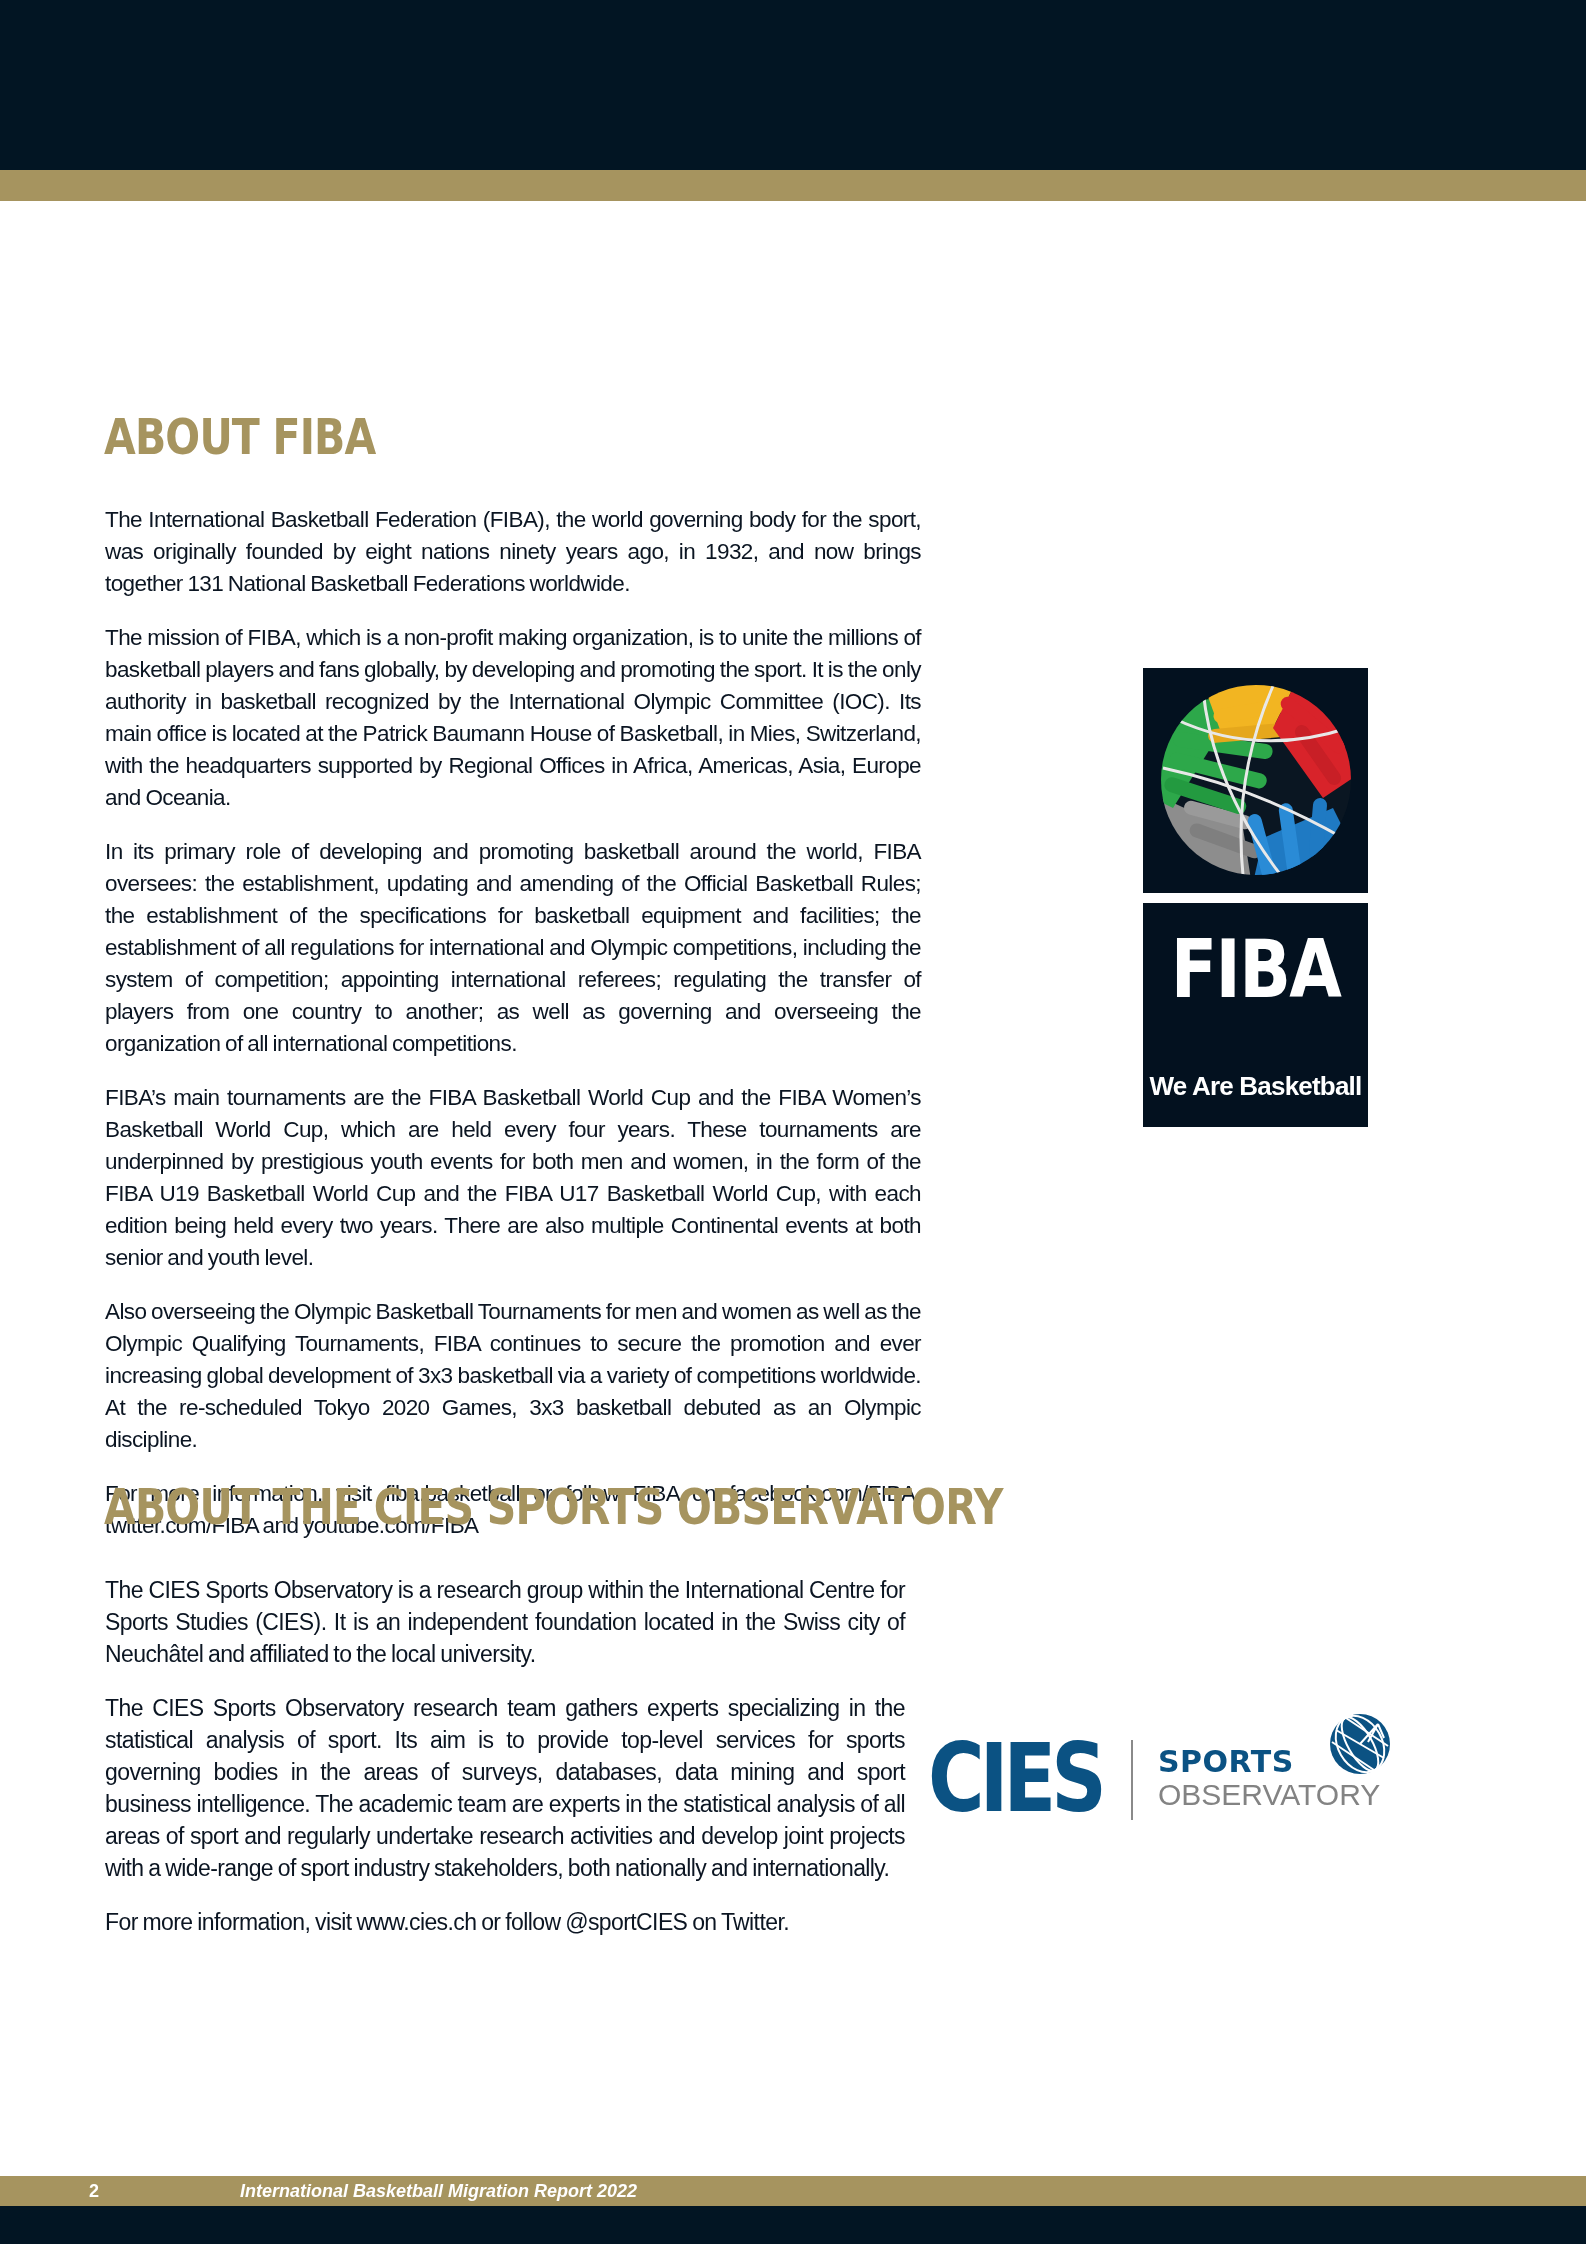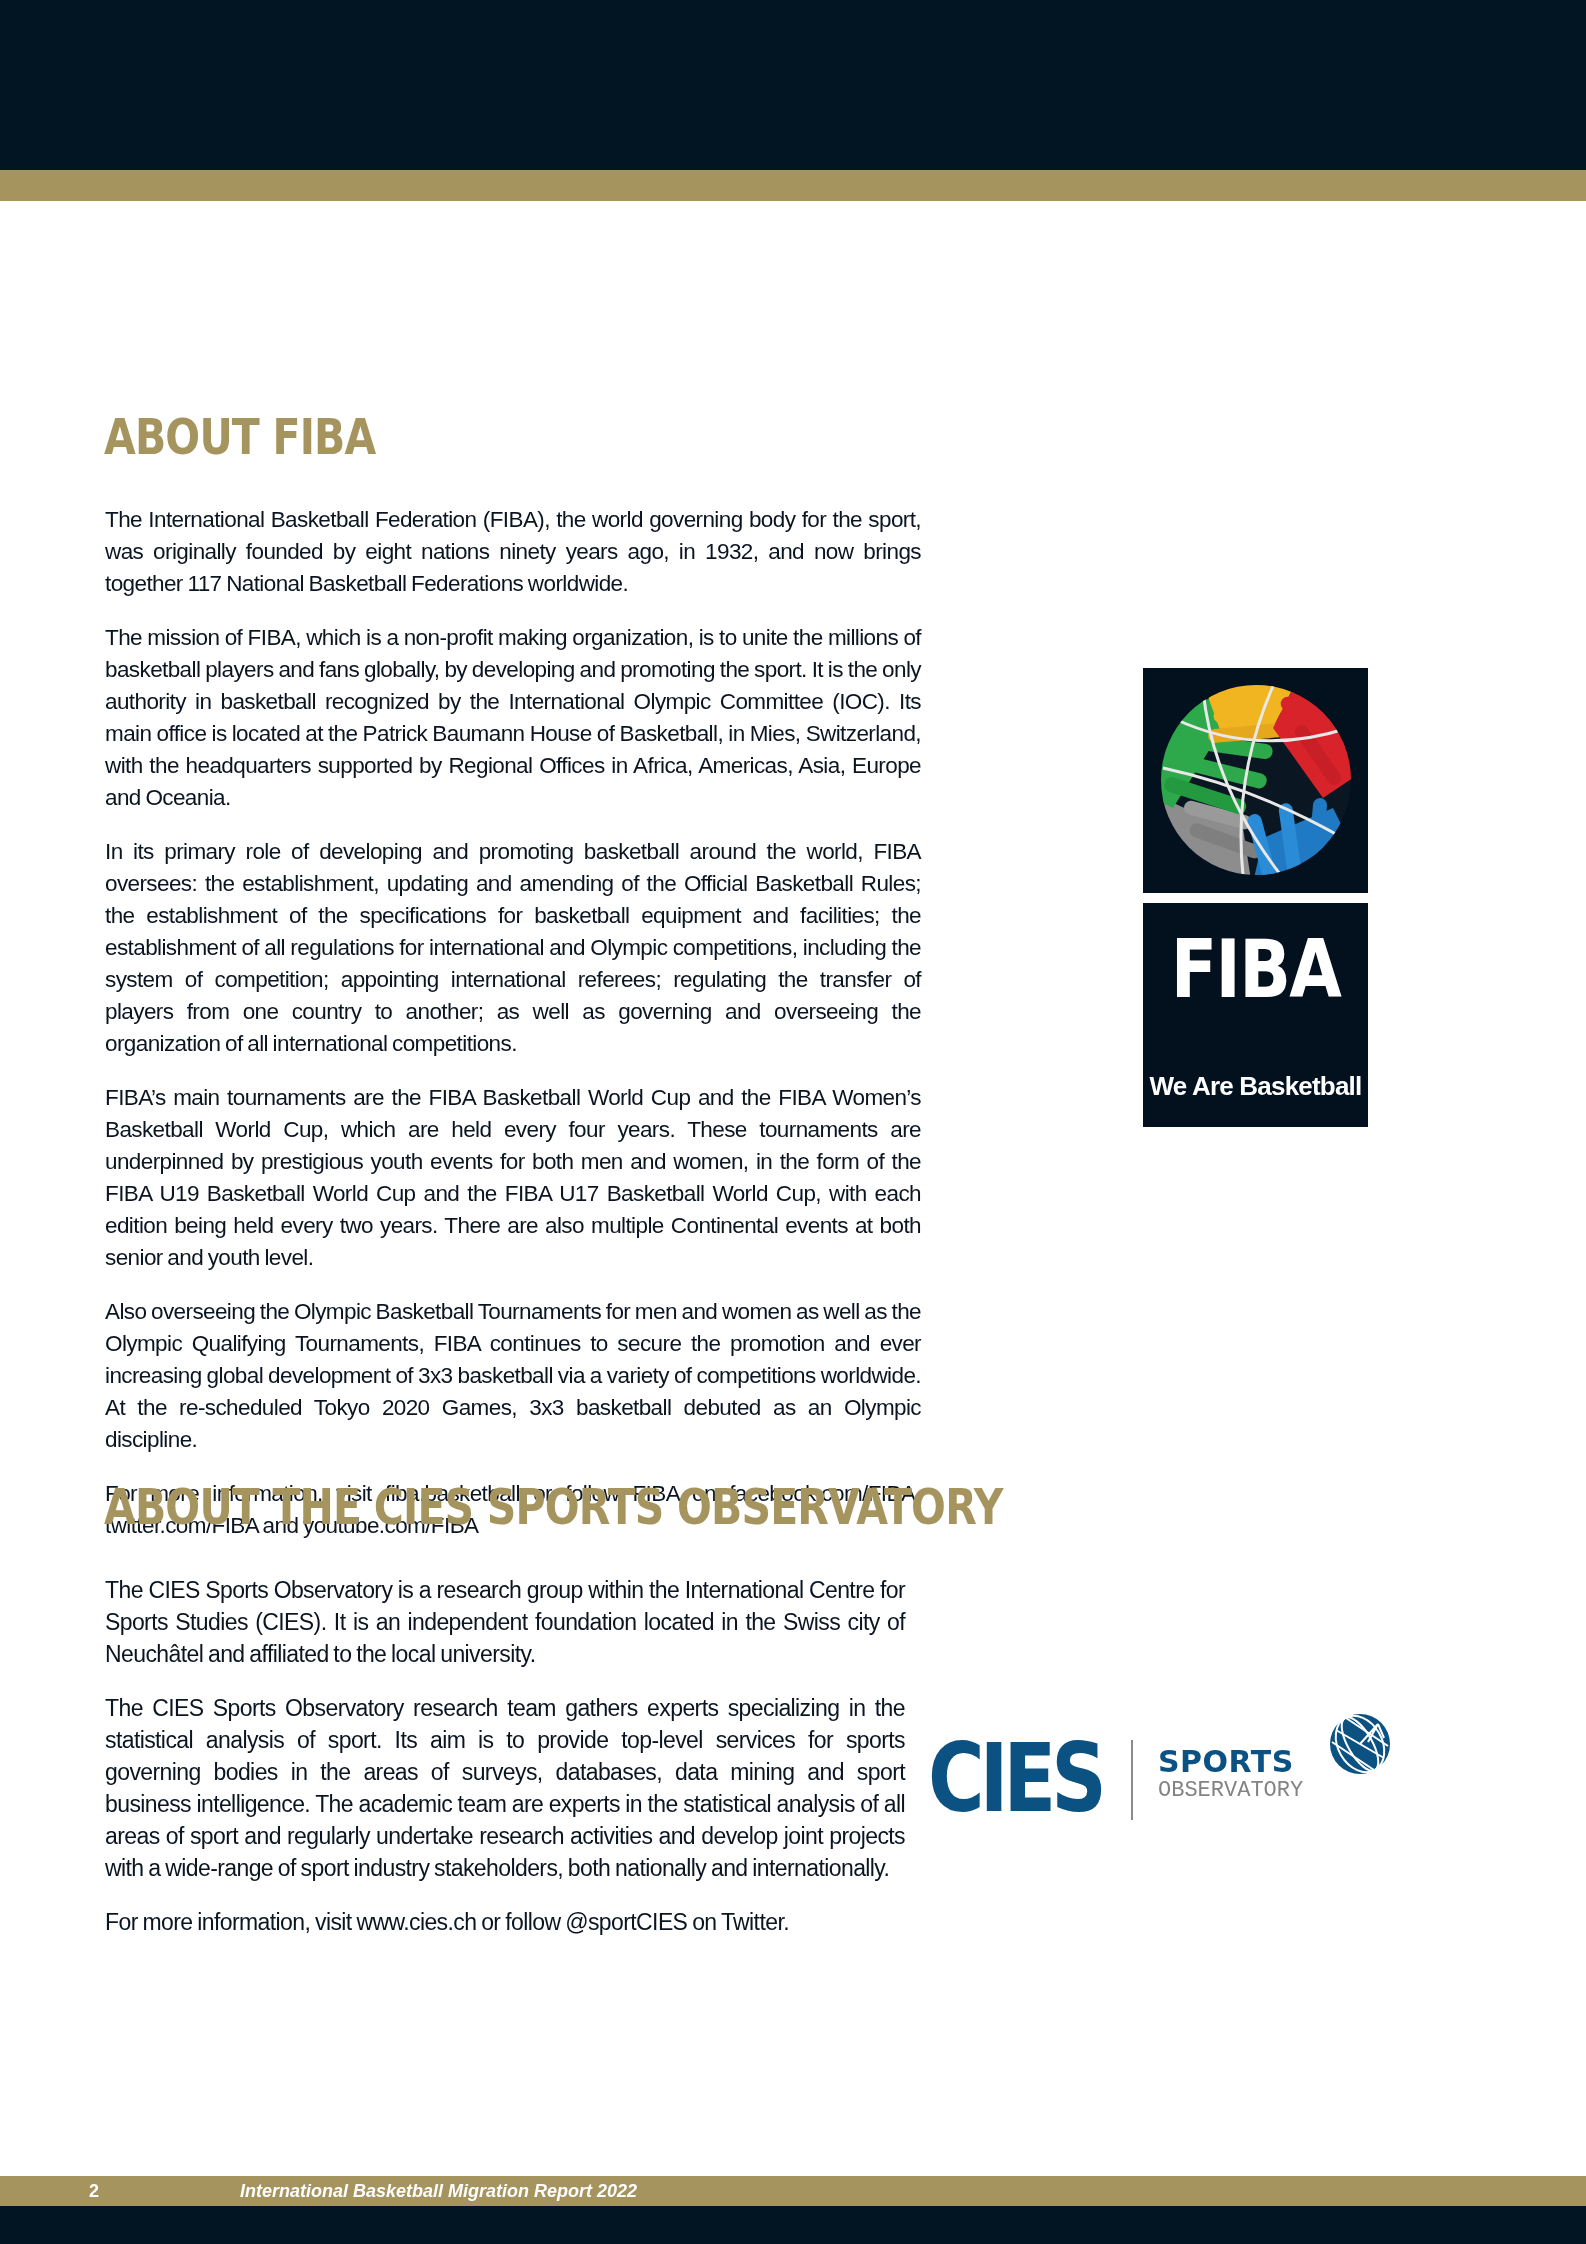--- a/index.html
+++ b/index.html
@@ -58,21 +58,21 @@
       font-size: 94px; letter-spacing: -6px; transform: scaleX(0.82); transform-origin: left top;
       line-height: 1;
     }
     .cies-divider { position: absolute; left: 203px; top: 30px; width: 2px; height: 80px; background: #8a8a8a; }
     .sports-word {
       position: absolute; left: 230px; top: 34px;
       font-family: "DejaVu Sans", sans-serif; font-weight: bold; color: #0b5283; font-size: 30px; letter-spacing: 0.5px;
     }
     .obs-word {
       position: absolute; left: 230px; top: 68px;
-      font-family: Liberation Mono, monospace; color: #838383; font-size: 22px; letter-spacing: 0px;
+      font-family: Liberation Sans, sans-serif; color: #838383; font-size: 30px; letter-spacing: 0px;
     }
     .globe { position: absolute; left: 400px; top: 2px; width: 64px; height: 64px; }
 
     .bottom-gold { position: absolute; left: 0; top: 2176px; width: 1586px; height: 30px; background: #a6945f; }
     .bottom-band { position: absolute; left: 0; top: 2206px; width: 1586px; height: 38px; background: #021523; }
     .page-num, .footer-title {
       position: absolute; top: 2180px; color: #ffffff; font-size: 18px;
       font-family: "Liberation Sans", sans-serif; font-weight: bold; line-height: 22px;
     }
     .page-num { left: 89px; }
@@ -80,21 +80,21 @@
   </style>
 </head>
 <body>
 
 <div class="top-band"></div>
 <div class="top-gold"></div>
 
 <h1 class="heading h-fiba">ABOUT FIBA</h1>
 
 <div class="col col-fiba">
-  <p class="para">The International Basketball Federation (FIBA), the world governing body for the sport, was originally founded by eight nations ninety years ago, in 1932, and now brings together 117 National Basketball Federations worldwide.</p>
+  <p class="para">The International Basketball Federation (FIBA), the world governing body for the sport, was originally founded by eight nations ninety years ago, in 1932, and now brings together 131 National Basketball Federations worldwide.</p>
   <p class="para">The mission of FIBA, which is a non-profit making organization, is to unite the millions of basketball players and fans globally, by developing and promoting the sport. It is the only authority in basketball recognized by the International Olympic Committee (IOC). Its main office is located at the Patrick Baumann House of Basketball, in Mies, Switzerland, with the headquarters supported by Regional Offices in Africa, Americas, Asia, Europe and Oceania.</p>
   <p class="para">In its primary role of developing and promoting basketball around the world, FIBA oversees: the establishment, updating and amending of the Official Basketball Rules; the establishment of the specifications for basketball equipment and facilities; the establishment of all regulations for international and Olympic competitions, including the system of competition; appointing international referees; regulating the transfer of players from one country to another; as well as governing and overseeing the organization of all international competitions.</p>
   <p class="para">FIBA’s main tournaments are the FIBA Basketball World Cup and the FIBA Women’s Basketball World Cup, which are held every four years. These tournaments are underpinned by prestigious youth events for both men and women, in the form of the FIBA U19 Basketball World Cup and the FIBA U17 Basketball World Cup, with each edition being held every two years. There are also multiple Continental events at both senior and youth level.</p>
   <p class="para">Also overseeing the Olympic Basketball Tournaments for men and women as well as the Olympic Qualifying Tournaments, FIBA continues to secure the promotion and ever increasing global development of 3x3 basketball via a variety of competitions worldwide. At the re-scheduled Tokyo 2020 Games, 3x3 basketball debuted as an Olympic discipline.</p>
   <p class="para">For more information, visit fiba.basketball or follow FIBA on facebook.com/FIBA, twitter.com/FIBA and youtube.com/FIBA</p>
 </div>
 
 <div class="fiba-logo">
   <div class="fiba-ball-box">
     <svg width="225" height="225" viewBox="0 0 225 225">

